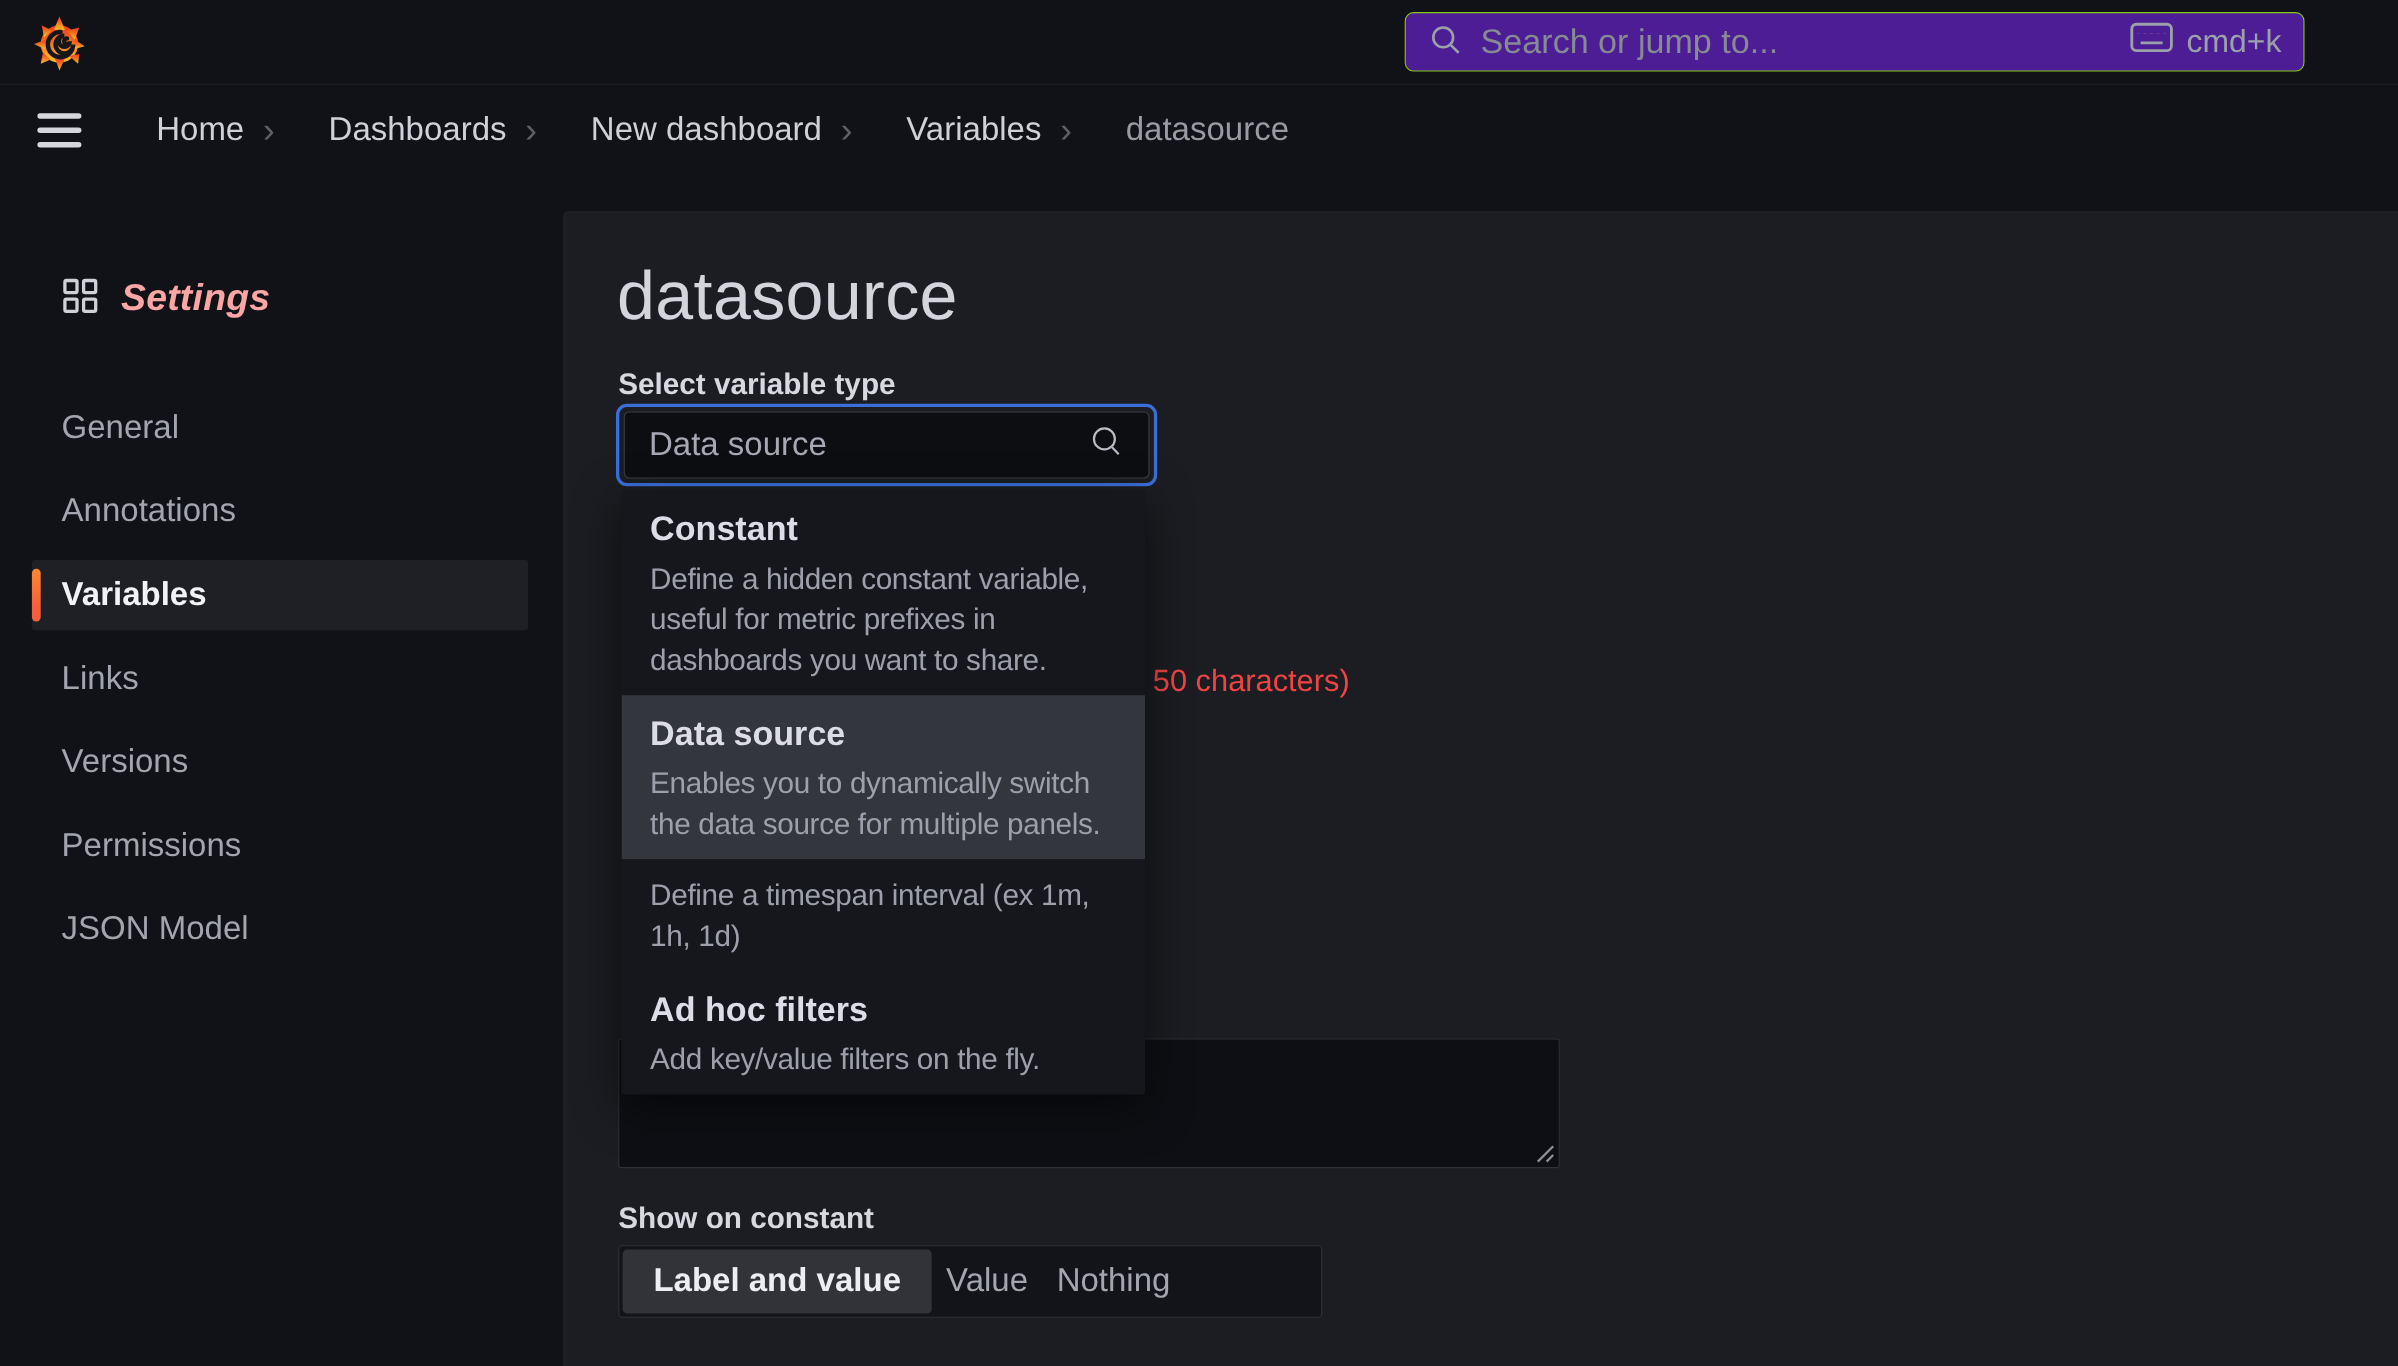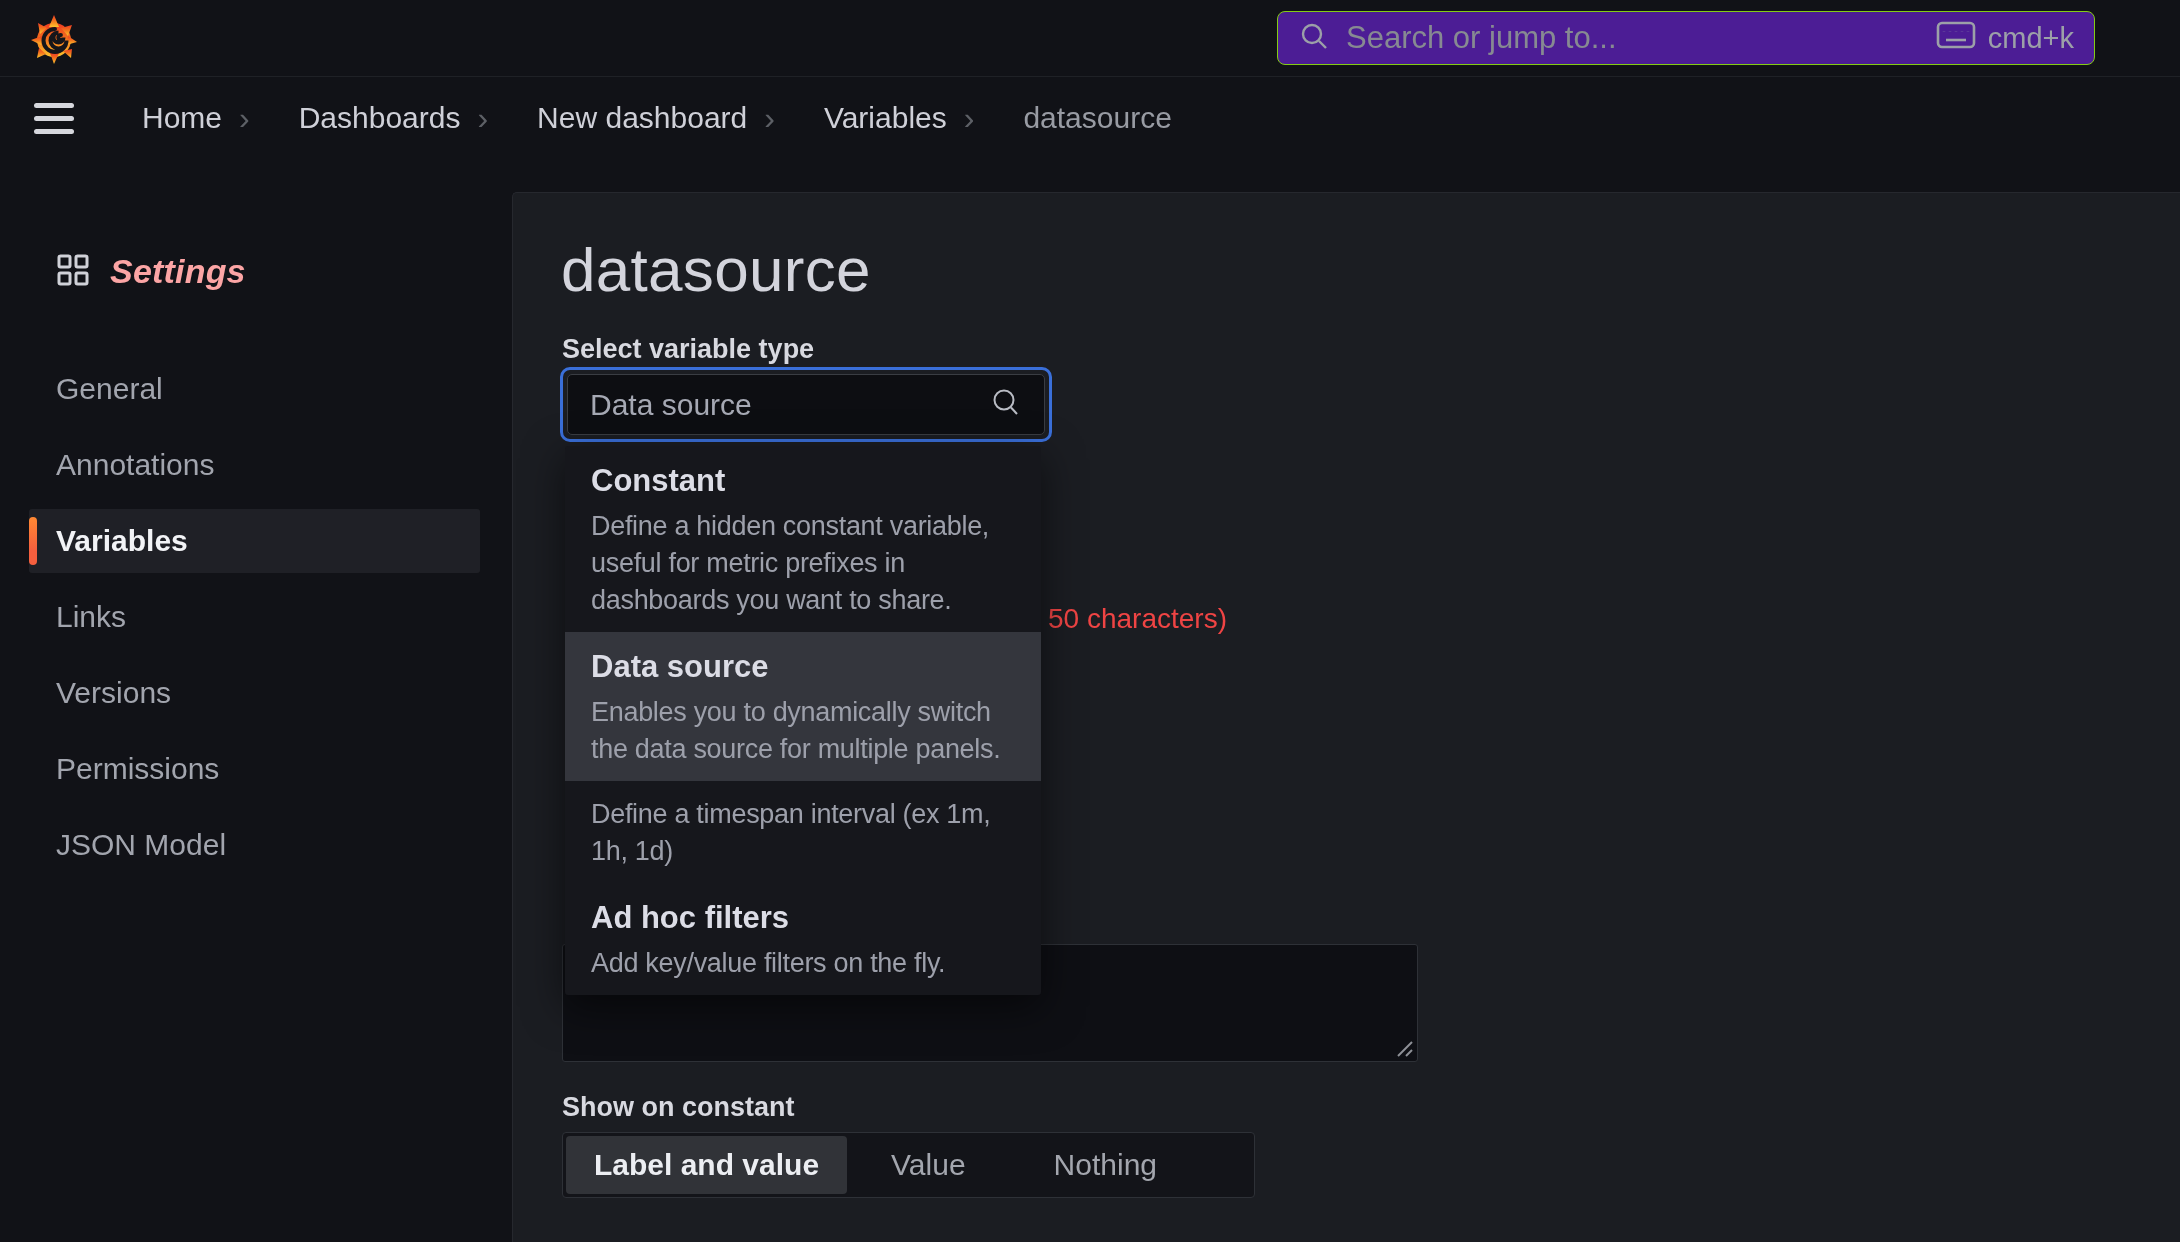--- a/index.html
+++ b/index.html
@@ -83,25 +83,25 @@
   .dropdown{
     position:absolute;left:565px;top:446px;width:476px;z-index:5;
     background:var(--menu);border-radius:3px;box-shadow:0 12px 40px rgba(0,0,0,.55);overflow:hidden;
   }
   .dd-item{padding:15px 10px 13px 26px;cursor:pointer;}
   .dd-item.highlighted{background:#34363d;}
   .dd-title{font-size:31px;font-weight:700;color:#dcdde6;line-height:40px;margin-bottom:7px;}
   .dd-desc{font-size:27px;color:var(--text-dim);line-height:37px;letter-spacing:-0.3px;max-width:445px;}
   
   .radio-group{
-    position:absolute;left:562px;top:1132px;width:693px;height:66px;z-index:1;
+    position:absolute;left:562px;top:1132px;width:640px;height:66px;z-index:1;
     border:1px solid var(--border);border-radius:4px;background:#131419;
     display:flex;align-items:stretch;padding:3px;
   }
-  .radio-option{display:flex;align-items:center;padding:0 44px;font-size:30px;color:#a3a6ae;cursor:pointer;border-radius:4px;white-space:nowrap;}
+  .radio-option{display:flex;align-items:center;padding:0 13px;font-size:30px;color:#a3a6ae;cursor:pointer;border-radius:4px;white-space:nowrap;}
   .radio-option.selected{background:#313338;color:#eceef2;font-weight:700;padding:0 28px;}
   
   .icon{display:inline-block;flex:0 0 auto;}
 </style>
 </head>
 <body>
 
 <header class="topbar">
   <span class="logo icon">
     <svg viewBox="0 0 48 52" width="48" height="52">

